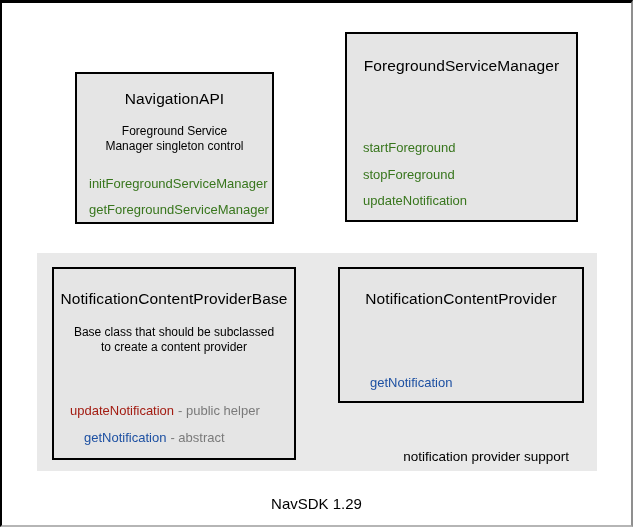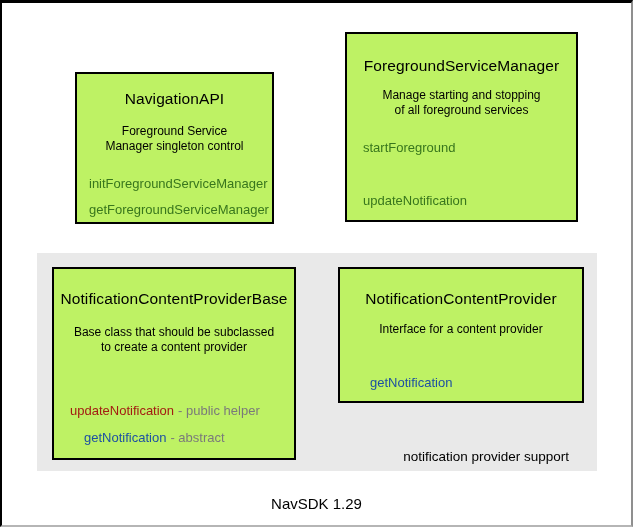--- a/index.html
+++ b/index.html
@@ -17,21 +17,21 @@
     overflow: hidden;
   }
   .group-region {
     position: absolute;
     left: 35px; top: 250px;
     width: 560px; height: 218px;
     background: var(--group-bg, #e9e9e9);
   }
   .class-box {
     position: absolute;
-    background: #bef264;
+    background: #e5e5e5;
     border: 2px solid var(--box-border, #000);
     box-sizing: border-box;
   }
   #box-nav      { left: 73px;  top: 69px;  width: 199px; height: 152px; }
   #box-fsm      { left: 343px; top: 29px;  width: 233px; height: 190px; }
   #box-base     { left: 50px;  top: 264px; width: 244px; height: 193px; }
   #box-provider { left: 336px; top: 264px; width: 246px; height: 136px; }
 
   .box-title {
     position: absolute; left: 0; right: 0;
@@ -82,45 +82,39 @@
     <div class="box-desc" style="top:50px">
       <div>Foreground Service</div>
       <div>Manager singleton control</div>
     </div>
     <div class="method-row pl12 m-green" style="top:102px">initForegroundServiceManager</div>
     <div class="method-row pl12 m-green" style="top:128px">getForegroundServiceManager</div>
   </div>
 
   <div class="class-box" id="box-fsm">
     <div class="box-title" style="top:23px">ForegroundServiceManager</div>
-    <div class="box-desc" style="top:54px">
-      <div>Manage starting and stopping</div>
-      <div>of all foreground services</div>
-    </div>
     <div class="method-row pl16 m-green" style="top:106px">startForeground</div>
+    <div class="method-row pl16 m-green" style="top:133px">stopForeground</div>
     <div class="method-row pl16 m-green" style="top:159px">updateNotification</div>
   </div>
 
   <div class="class-box" id="box-base">
     <div class="box-title" style="top:21px">NotificationContentProviderBase</div>
     <div class="box-desc" style="top:56px">
       <div>Base class that should be subclassed</div>
       <div>to create a content provider</div>
     </div>
     <div class="method-row pl16" style="top:134px">
       <span class="m-red">updateNotification</span><span class="m-suffix">- public helper</span>
     </div>
     <div class="method-row pl18" style="top:161px">
       <span class="m-blue">getNotification</span><span class="m-suffix">- abstract</span>
     </div>
   </div>
 
   <div class="class-box" id="box-provider">
     <div class="box-title" style="top:21px">NotificationContentProvider</div>
-    <div class="box-desc" style="top:53px">
-      <div>Interface for a content provider</div>
-    </div>
     <div class="method-row pl18 m-blue" style="top:106px">getNotification</div>
   </div>
 
   <div class="caption">NavSDK 1.29</div>
 
 </div>
 
 </body></html>

